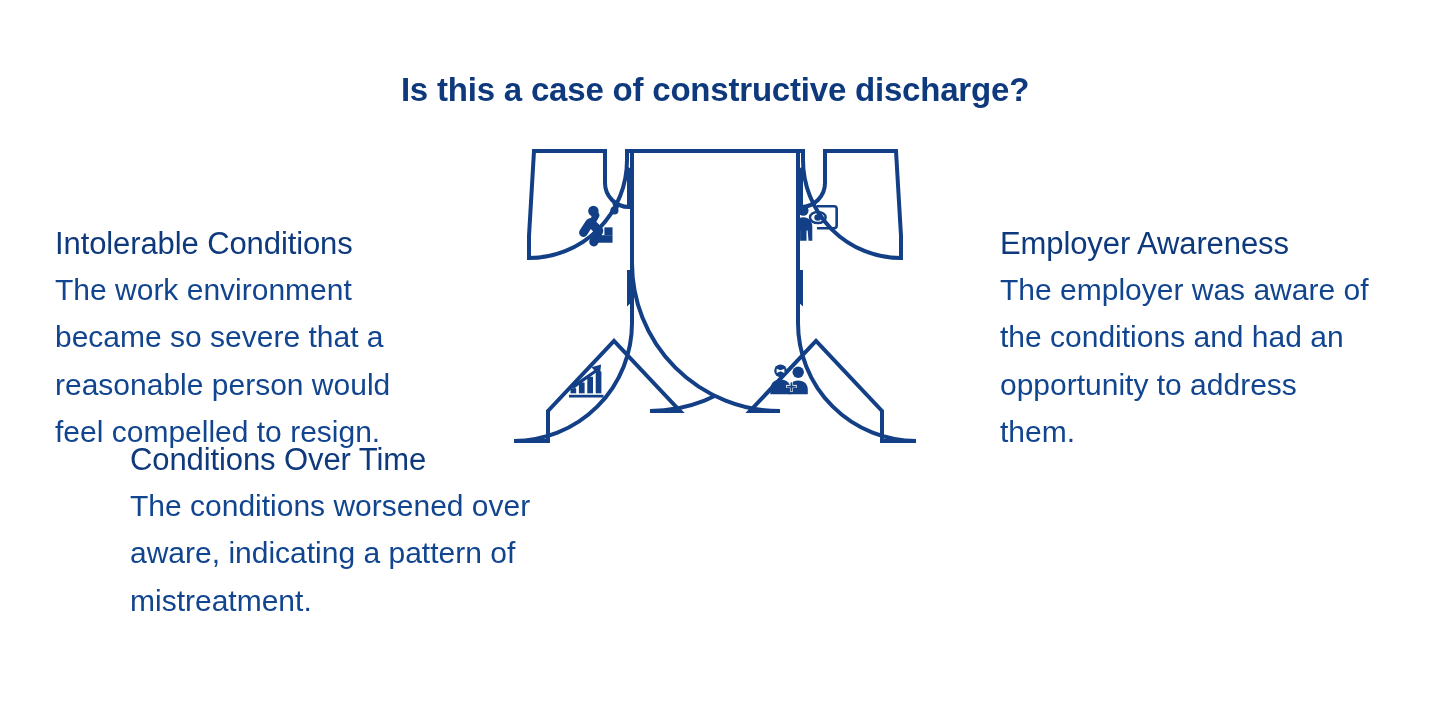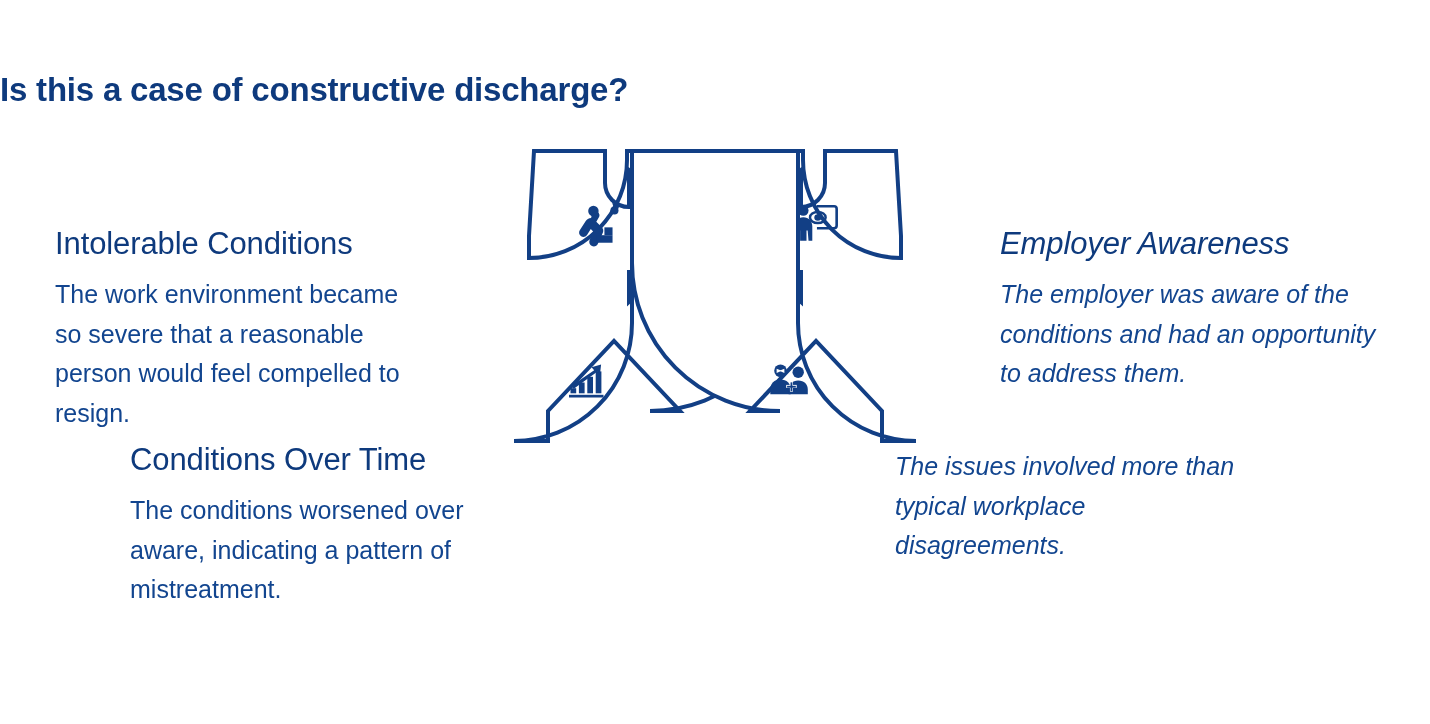--- a/index.html
+++ b/index.html
@@ -18,21 +18,21 @@
     background: #ffffff;
     overflow: hidden;
   }
 
   
   #page-title {
     position: absolute;
     left: 0;
     top: 72px;
     width: 1430px;
-    text-align: left;
+    text-align: center;
     font-size: 33px;
     font-weight: bold;
     letter-spacing: -0.2px;
     color: #0e3a7d;
     line-height: 1.1;
   }
 
   
   #central-graphic {
     position: absolute;
@@ -63,28 +63,27 @@
   }
   .block-heading {
     color: #0e3a7d;
     font-size: 31px;
     font-weight: normal;
     line-height: 1.42;
     letter-spacing: -0.1px;
   }
   .block-body {
     color: #12458f;
-    font-size: 25px;
+    font-size: 30px;
     font-weight: normal;
     line-height: 1.58;
-    margin-top: 9px;
   }
 
   .align-right { }
-  .align-left  { text-align: left; font-style: italic; }
+  .align-left  { text-align: left; }
 
   
   #block-intolerable-conditions {
     left: 55px;
     top: 222px;
     width: 375px;
   }
   #block-escalation-over-time {
     left: 130px;
     top: 438px;
@@ -227,16 +226,15 @@
     <div class="block-heading">Conditions Over Time</div>
     <div class="block-body">The conditions worsened over aware, indicating a pattern of mistreatment.</div>
   </div>
 
   <div class="block align-left" id="block-employer-awareness">
     <div class="block-heading">Employer Awareness</div>
     <div class="block-body">The employer was aware of the conditions and had an opportunity to address them.</div>
   </div>
 
   <div class="block align-left" id="block-beyond-ordinary-conflict">
-    <div class="block-body">The issues involved more than typical workplace disagreements.</div>
   </div>
 
 </div>
 
 </body></html>

